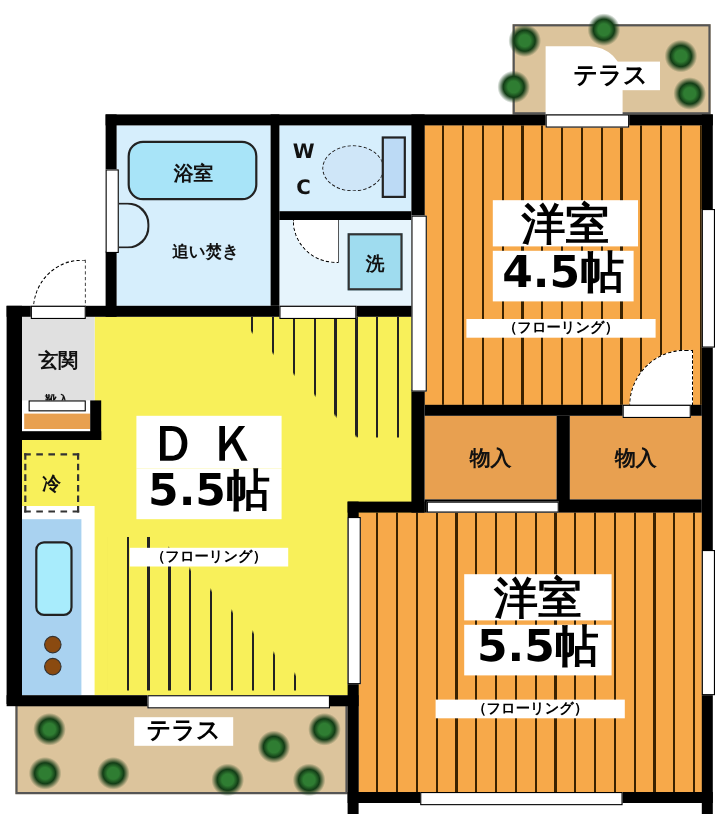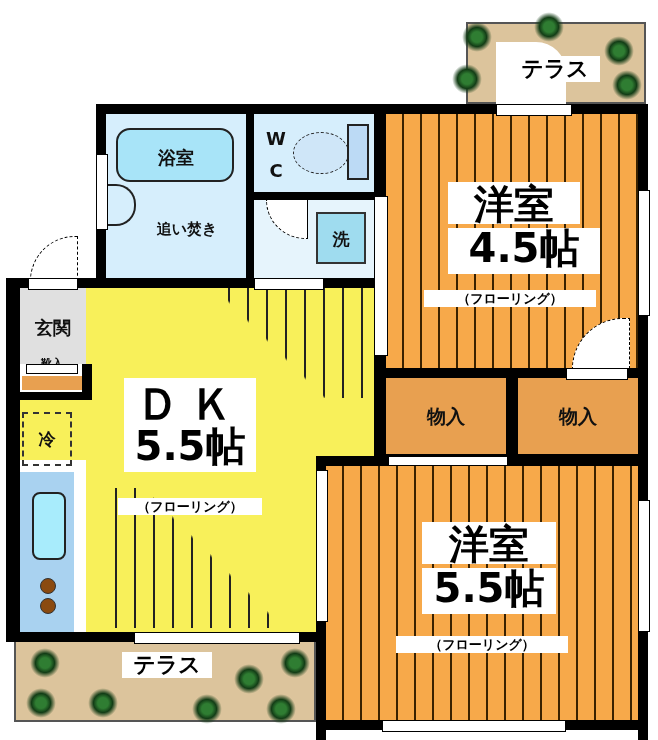--- a/index.html
+++ b/index.html
@@ -64,21 +64,21 @@
 <div class="abs" style="left:22px;top:412px;width:50px;height:54px;border:2px dashed #333;"></div>
 <div class="small-label" style="left:22px;top:428px;width:50px;font-size:17px;">冷</div>
 
 <div class="abs" style="left:20px;top:472px;width:54px;height:160px;background:#a9d2f0;"></div>
 <div class="abs" style="left:32px;top:492px;width:34px;height:68px;background:#a8ecfc;border:2px solid #222;border-radius:8px;"></div>
 <div class="abs" style="left:40px;top:578px;width:16px;height:16px;border-radius:50%;background:#8a4a10;border:1px solid #333;"></div>
 <div class="abs" style="left:40px;top:598px;width:16px;height:16px;border-radius:50%;background:#8a4a10;border:1px solid #333;"></div>
 
 <div class="abs floor-orange" style="left:386px;top:114px;width:252px;height:254px;"></div>
 <div class="label-box" style="left:448px;top:182px;width:132px;font-size:40px;padding-top:2px;">洋室</div>
-<div class="label-box" style="left:448px;top:228px;width:152px;font-size:40px;padding-bottom:6px;">4.5帖</div>
+<div class="label-box" style="left:448px;top:228px;width:128px;font-size:40px;padding-bottom:6px;">4.5帖</div>
 <div class="label-box" style="left:424px;top:290px;width:172px;font-size:13px;padding:2px 0;">（フローリング）</div>
 <div class="door-arc" style="left:572px;top:318px;width:56px;height:50px;border-radius:56px 0 0 0;border-bottom:none;"></div>
 
 <div class="abs" style="left:386px;top:378px;width:120px;height:76px;background:#e8a050;"></div>
 <div class="small-label" style="left:386px;top:404px;width:120px;font-size:19px;">物入</div>
 <div class="abs" style="left:518px;top:378px;width:120px;height:76px;background:#e8a050;"></div>
 <div class="small-label" style="left:518px;top:404px;width:120px;font-size:19px;">物入</div>
 
 <div class="abs floor-orange" style="left:326px;top:466px;width:312px;height:254px;"></div>
 <div class="label-box" style="left:422px;top:522px;width:134px;font-size:40px;padding-top:2px;">洋室</div>

